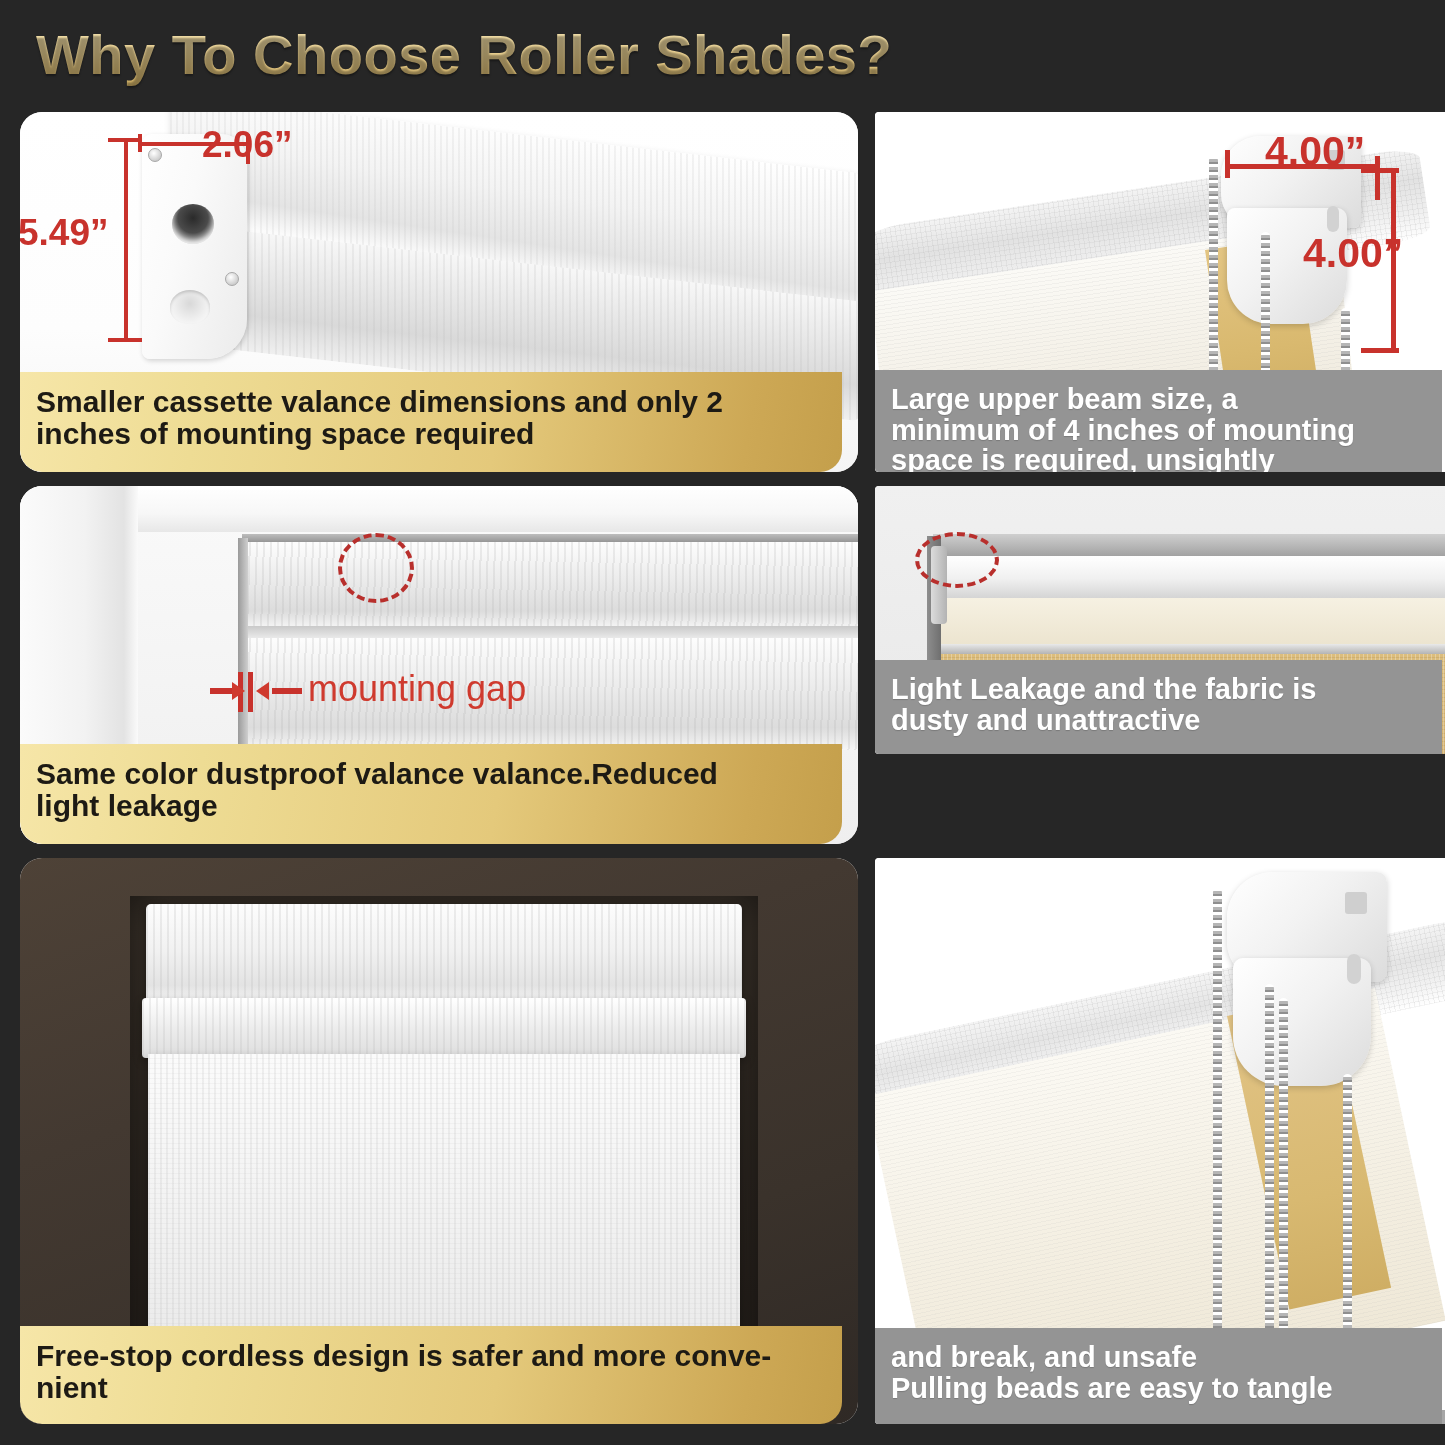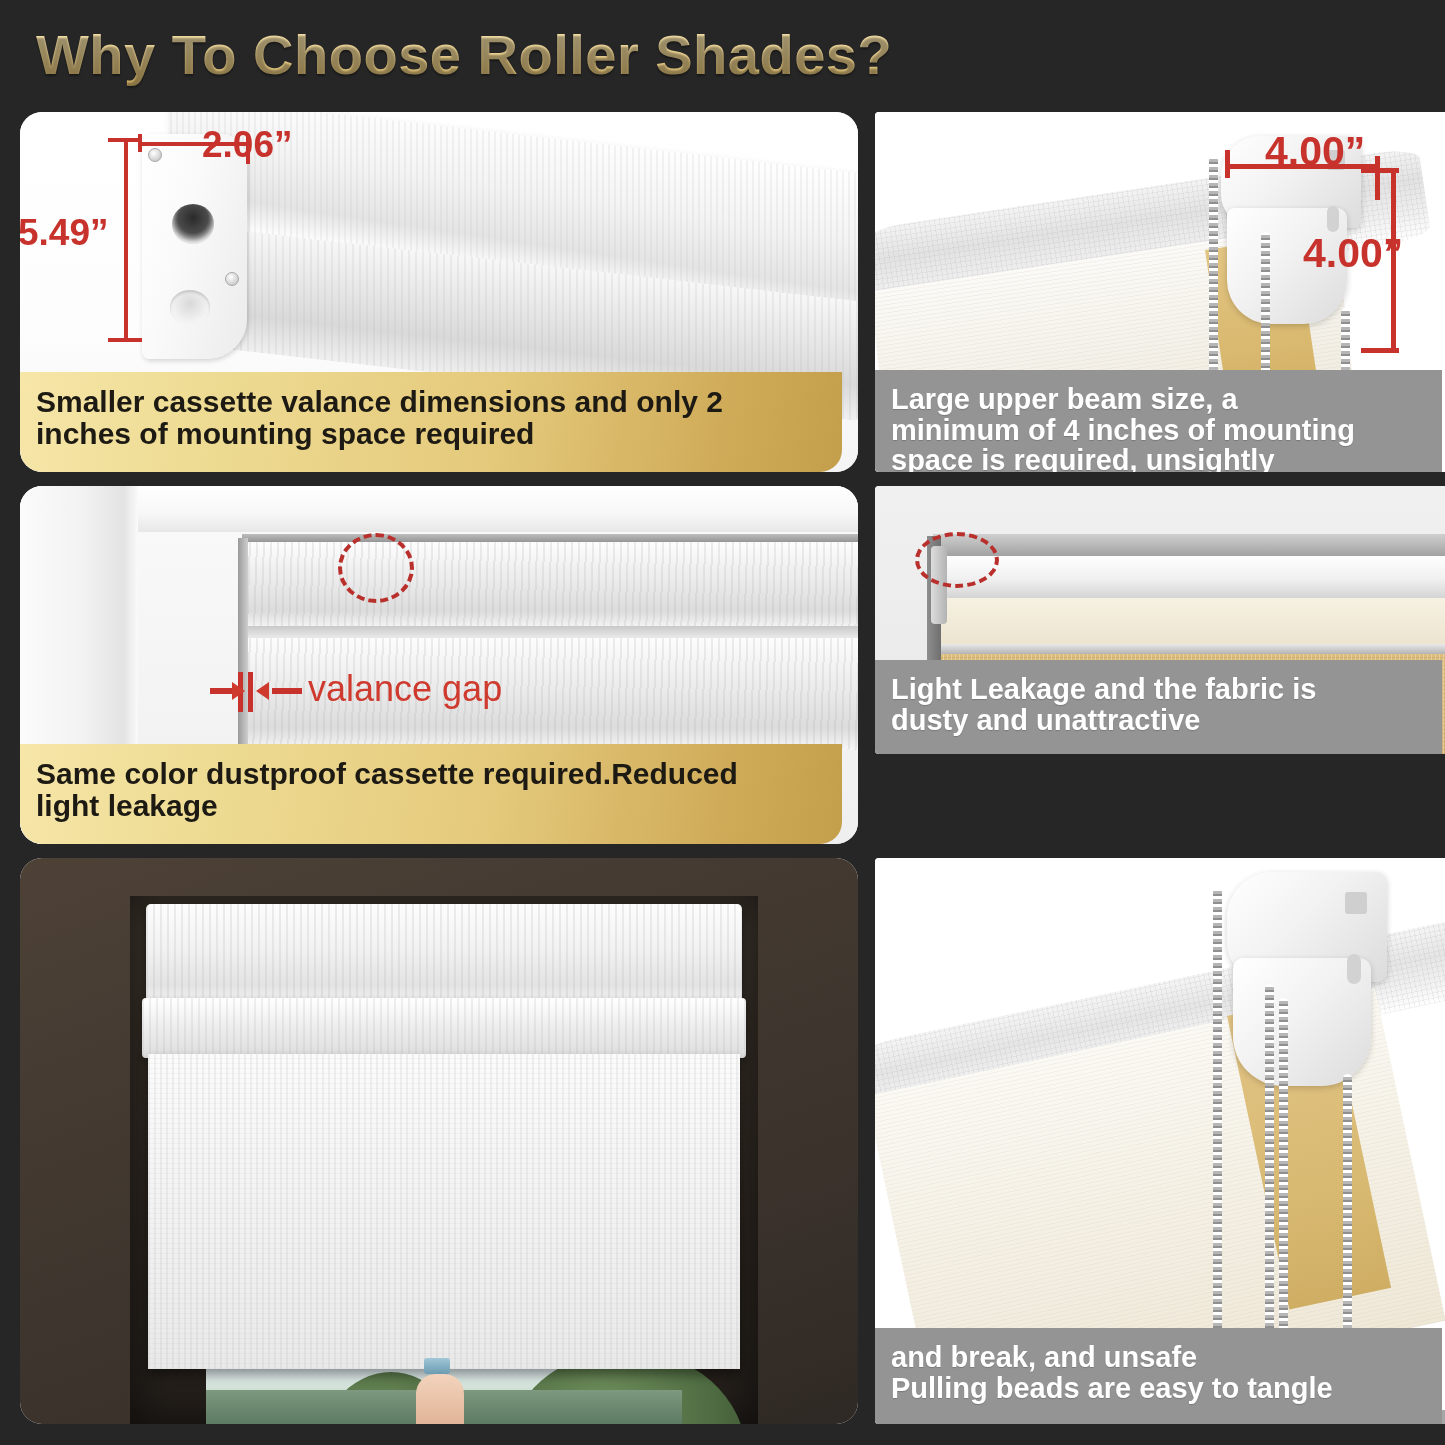--- a/index.html
+++ b/index.html
@@ -283,25 +283,25 @@
       <div class="p3band" style="left:222px;top:152px;height:112px;"></div>
       <div style="position:absolute;left:218px;top:52px;width:10px;bottom:0;background:linear-gradient(90deg,#9a9a9a,#cfcfcf);"></div>
       <div class="dash-ell" style="left:318px;top:47px;width:68px;height:62px;"></div>
 
       <div class="rline" style="left:218px;top:186px;width:5px;height:40px;"></div>
       <div class="rline" style="left:228px;top:186px;width:5px;height:40px;"></div>
       <div class="rline" style="left:190px;top:202px;width:26px;height:6px;"></div>
       <div style="position:absolute;left:212px;top:196px;width:0;height:0;border-left:13px solid #cf3a2e;border-top:9px solid transparent;border-bottom:9px solid transparent;"></div>
       <div class="rline" style="left:252px;top:202px;width:30px;height:6px;"></div>
       <div style="position:absolute;left:236px;top:196px;width:0;height:0;border-right:13px solid #cf3a2e;border-top:9px solid transparent;border-bottom:9px solid transparent;"></div>
-      <div class="gaptxt" style="left:288px;top:182px;font-size:36px;">valance gap</div>
+      <div class="gaptxt" style="left:288px;top:182px;font-size:36px;">mounting gap</div>
     </div>
     <div class="cap gold" style="height:100px;">
       <div>
-        <span>Same color dustproof cassette required.Reduced</span>
+        <span>Same color dustproof valance valance.Reduced</span>
         <span>light leakage</span>
       </div>
     </div>
   </div>
 
   <div class="panel right" style="left:875px;top:486px;width:551px;height:268px;">
     <div class="pimg">
       <div class="p4wall"></div>
       <div class="p4head"></div>
       <div class="p4val"></div>
@@ -338,20 +338,26 @@
         <div class="p5tree" style="left:300px;top:-16px;width:240px;height:210px;"></div>
         <div style="position:absolute;left:0;bottom:0;width:100%;height:34px;background:linear-gradient(180deg,#7d9a80,#5d7a62);"></div>
       </div>
       <div class="p5cass"></div>
       <div class="p5lip"></div>
       <div class="p5fab"></div>
       <div class="p5tab" style="left:404px;top:500px;"></div>
       <div class="p5hand" style="left:396px;top:516px;width:48px;height:66px;border-radius:20px 20px 10px 10px;"></div>
       <div class="p5hand" style="left:408px;top:568px;width:36px;bottom:0;border-radius:14px;"></div>
     </div>
+    <div class="cap gold" style="height:98px;">
+      <div>
+        <span>Free-stop cordless design is safer and more conve-</span>
+        <span>nient</span>
+      </div>
+    </div>
   </div>
 
   <div class="panel right" style="left:875px;top:858px;width:551px;height:566px;">
     <div class="pimg">
       <div style="position:absolute;inset:0;background:#ffffff;"></div>
       <div class="p6roll"></div>
       <div class="p6fabW"></div>
       <div class="p6fabT"></div>
 
       <div class="brk" style="left:352px;top:14px;width:160px;height:110px;border-radius:46px 10px 10px 40px;"></div>

